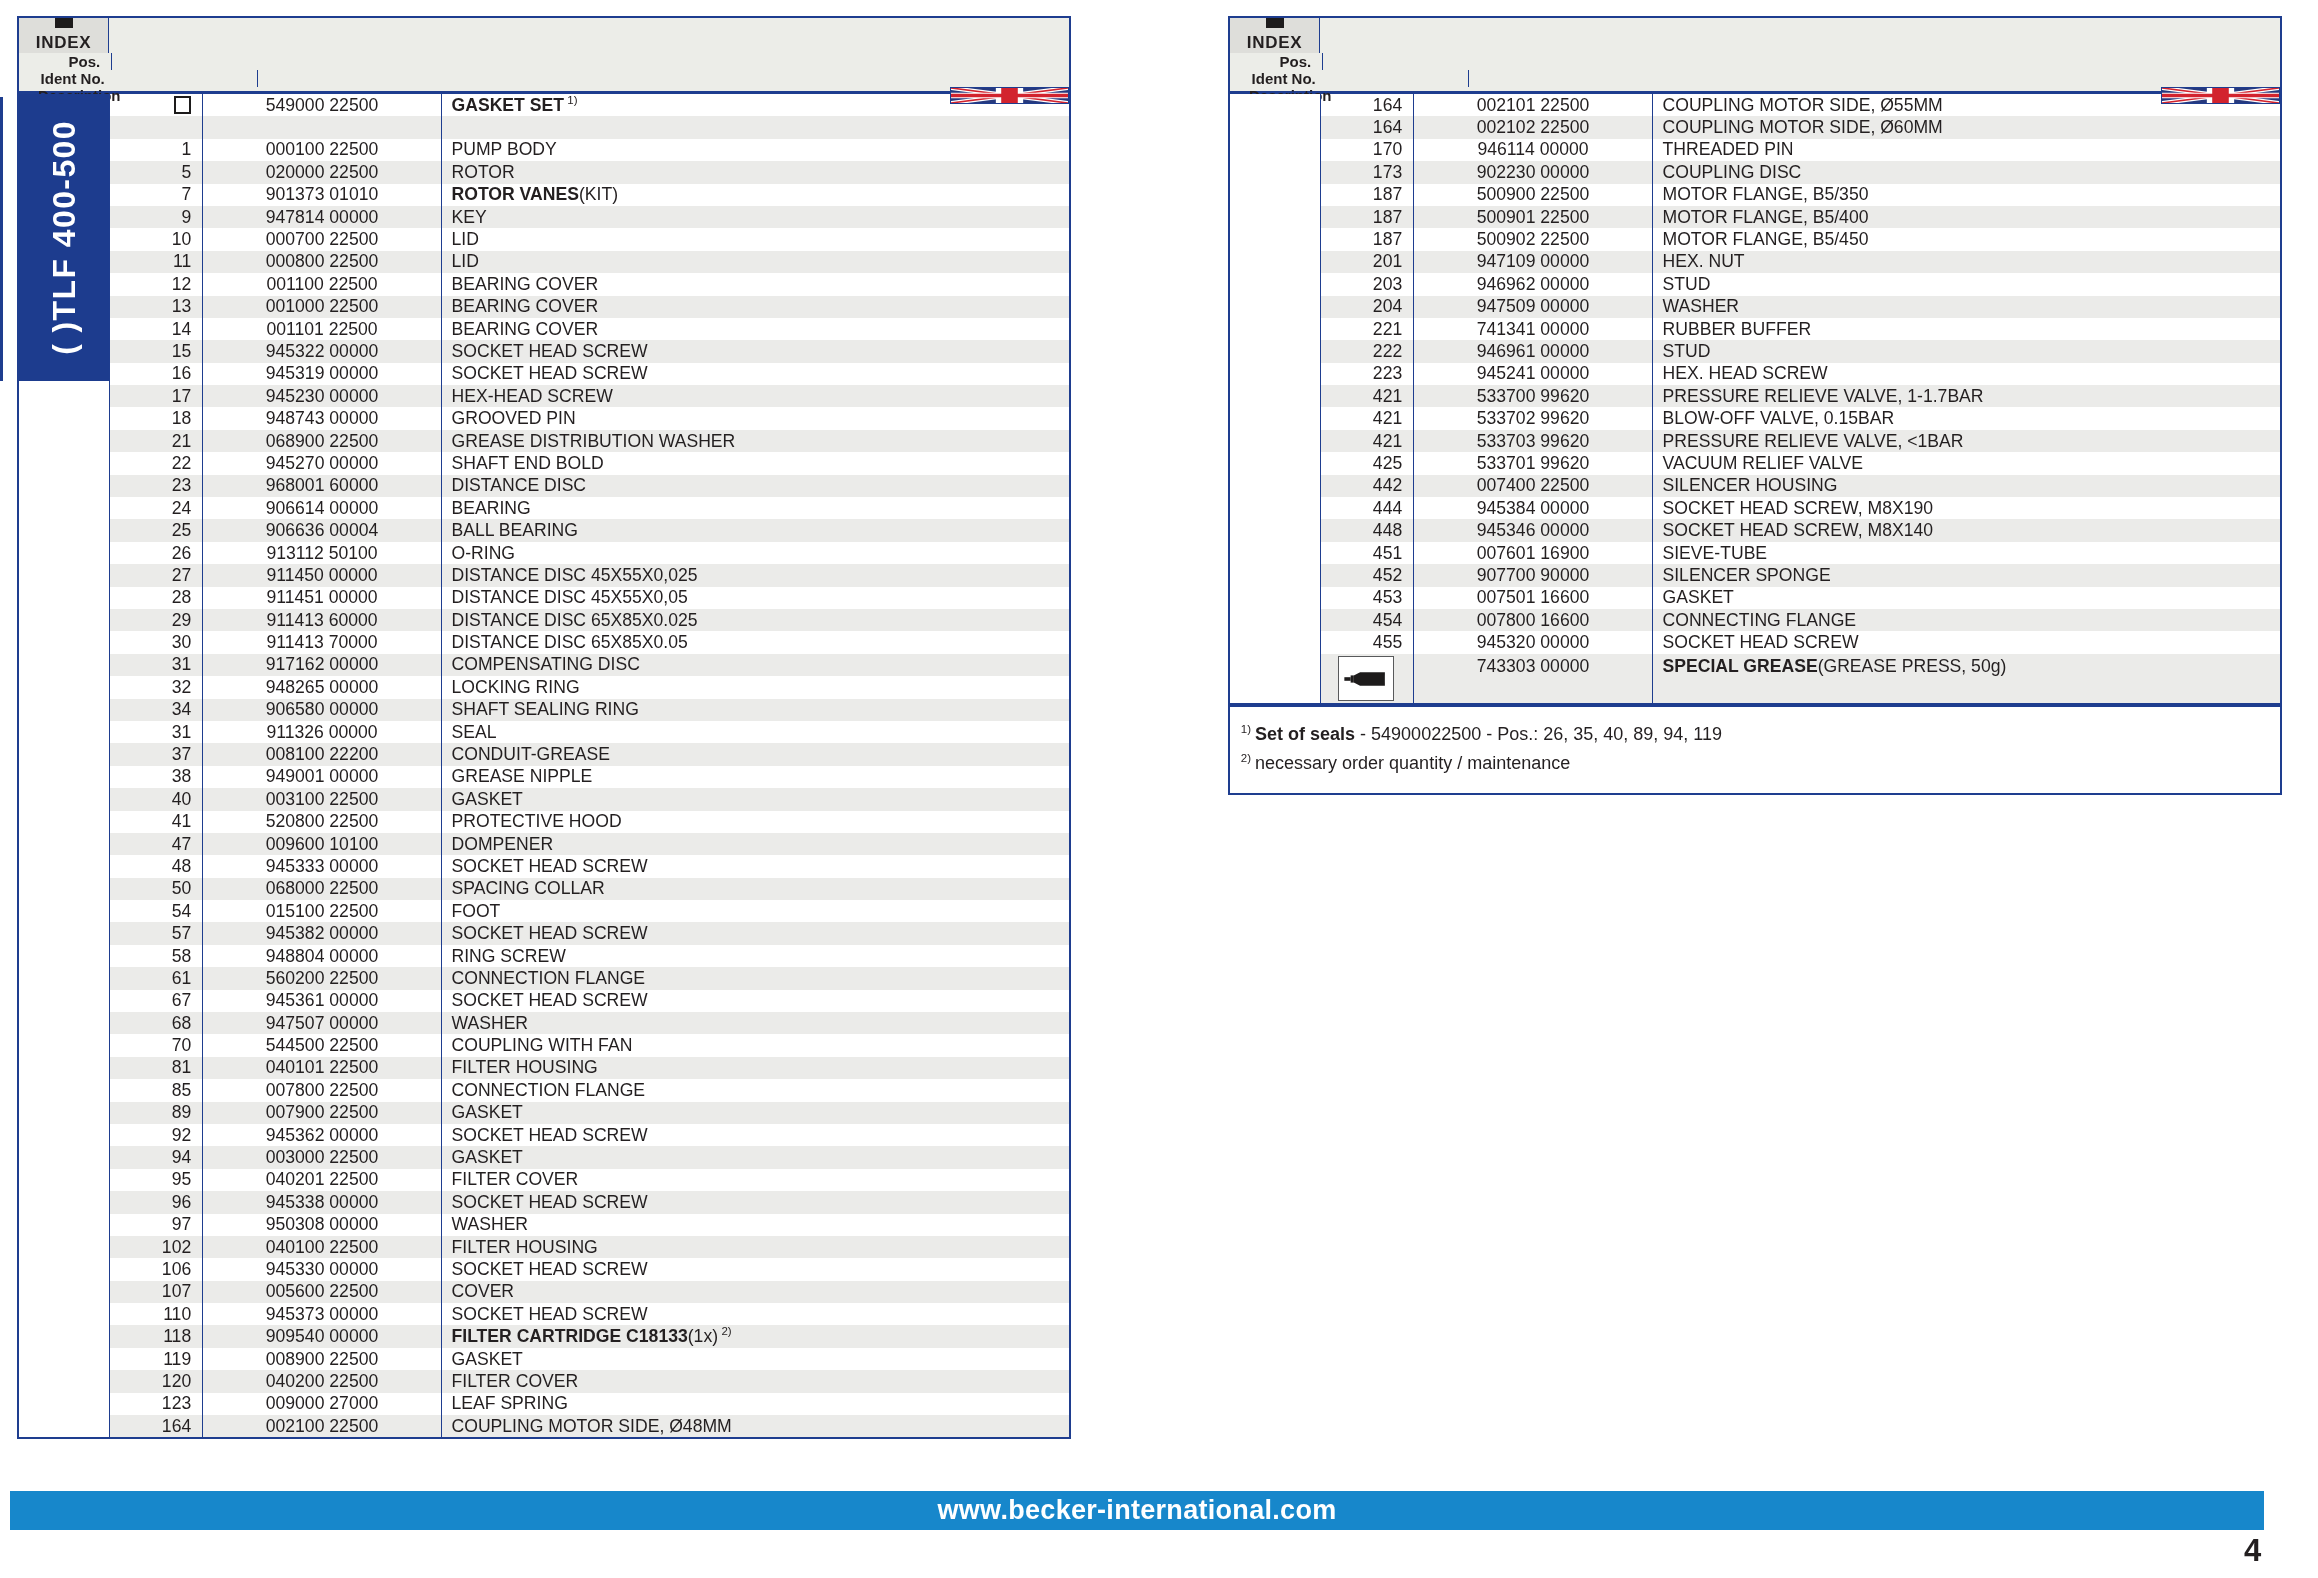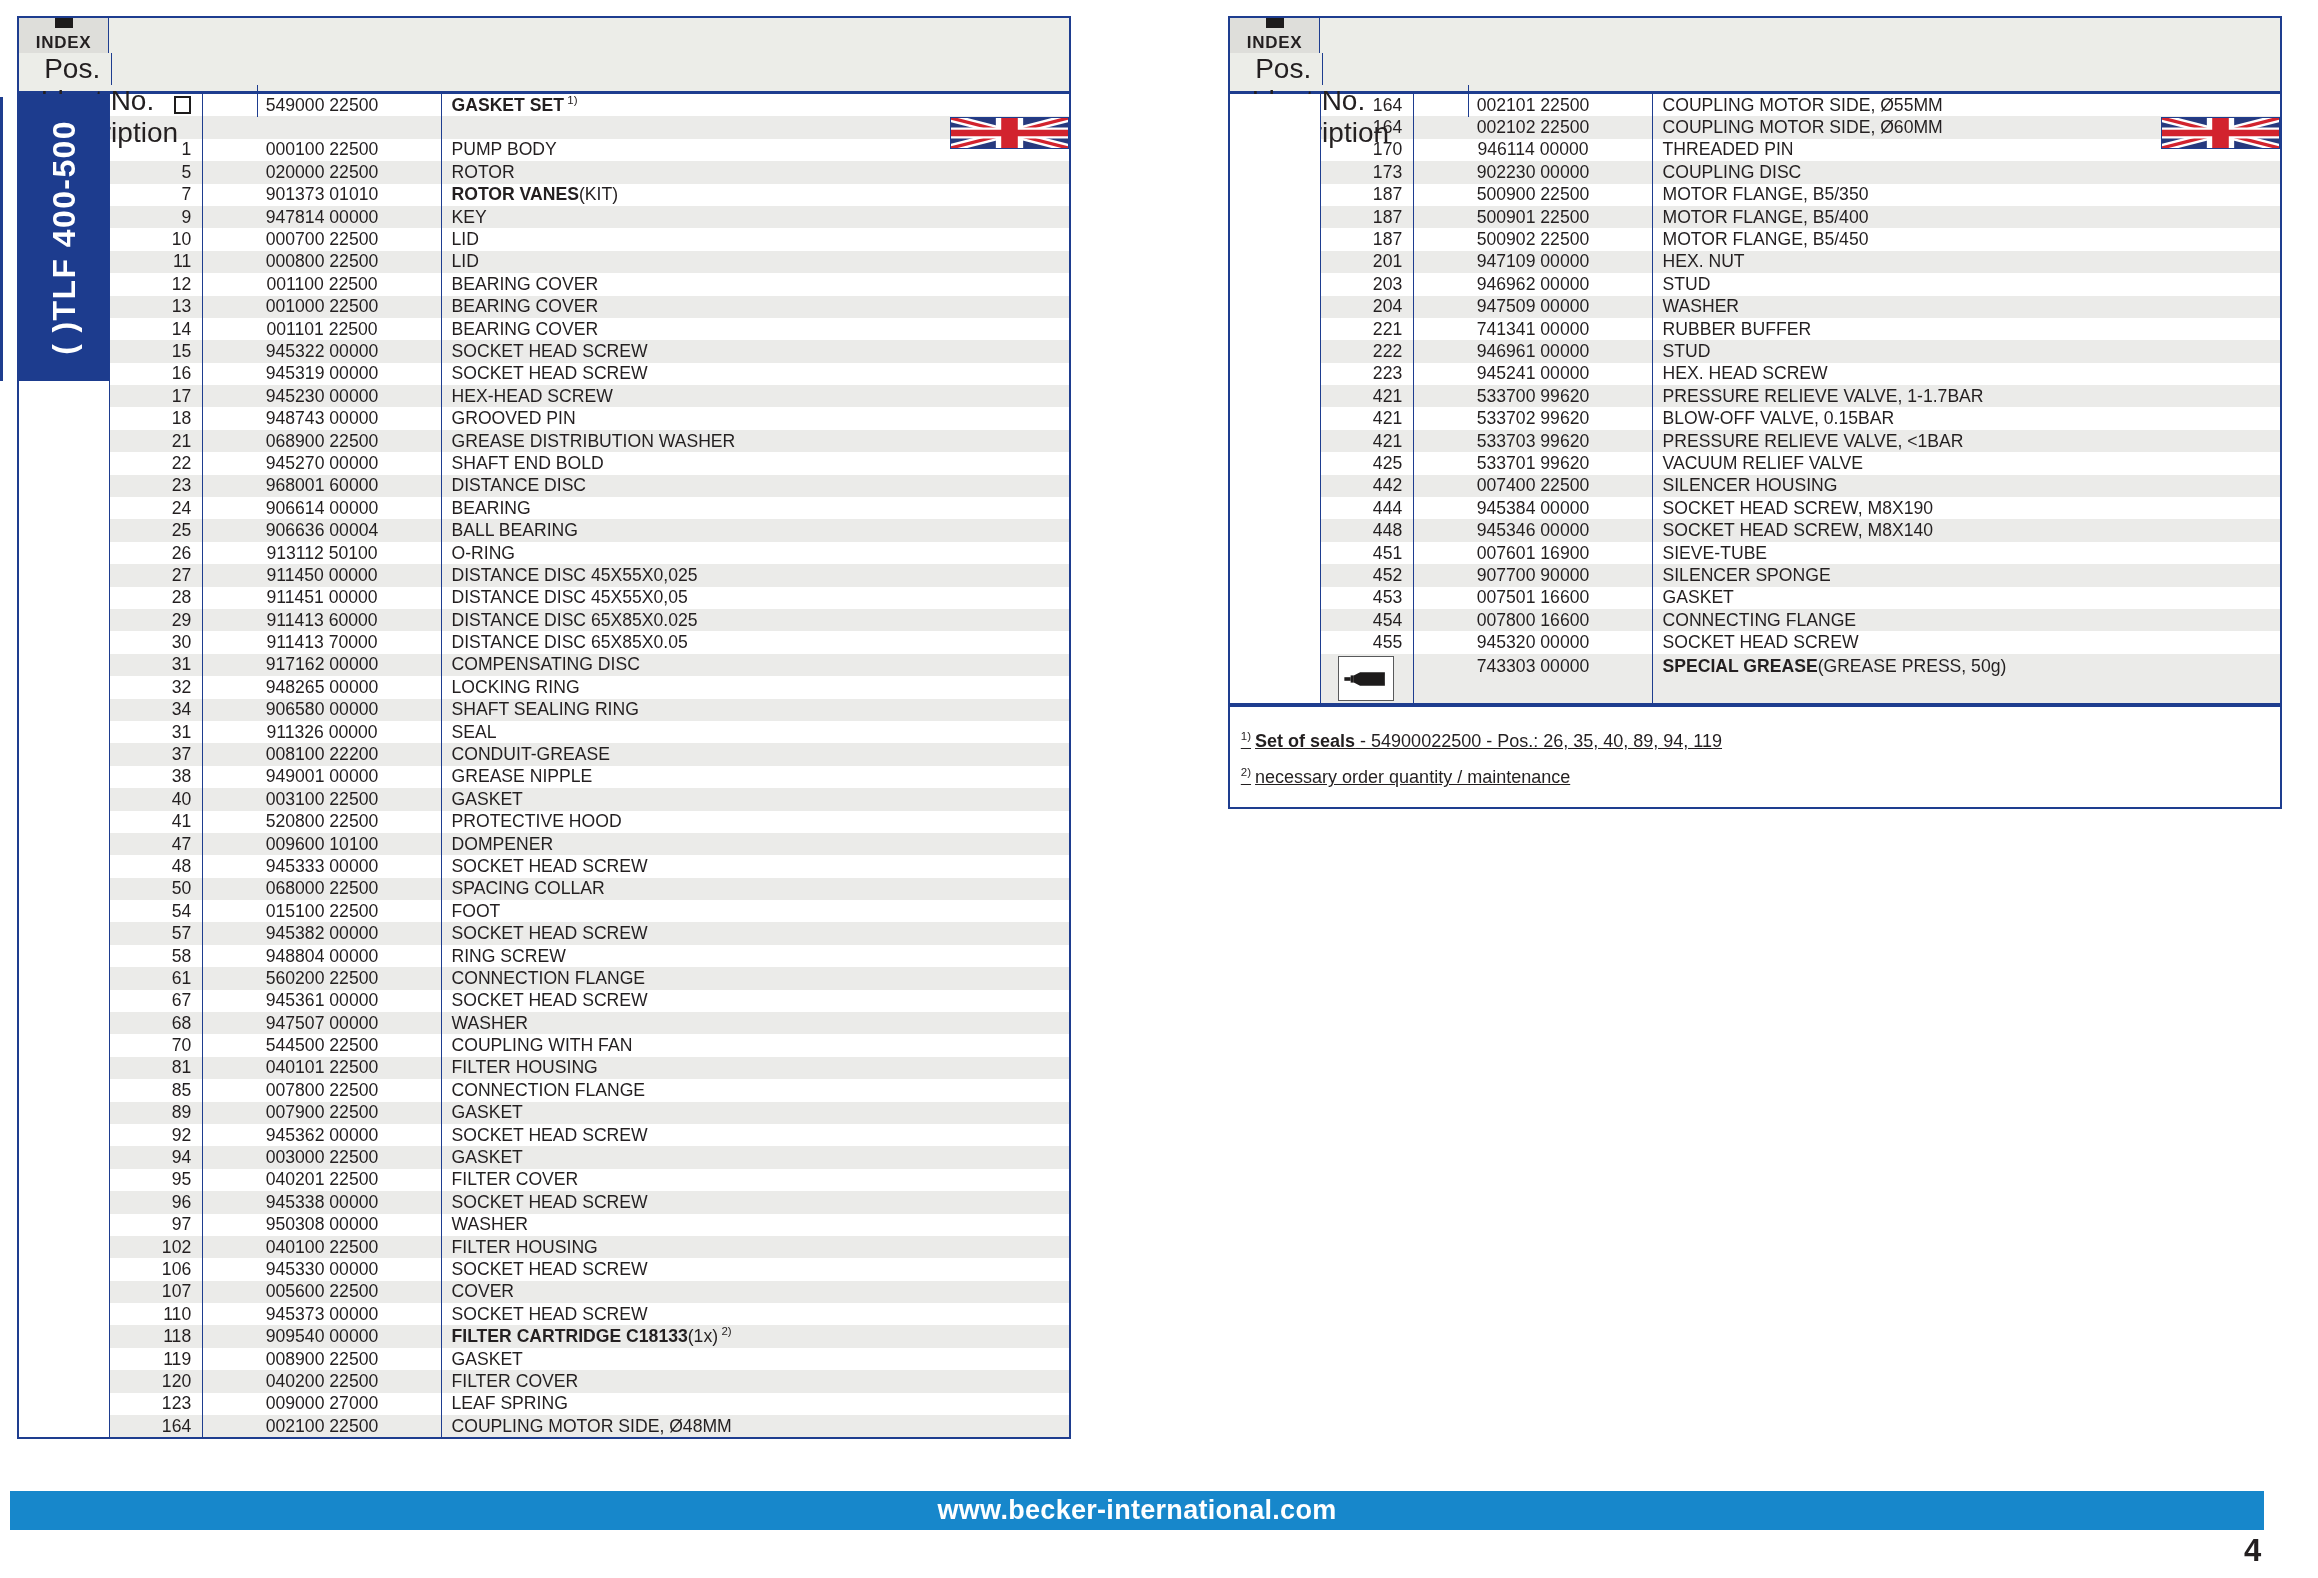--- a/index.html
+++ b/index.html
@@ -10,21 +10,21 @@
   .panel{position:absolute;top:16px;border:2.7px solid #1e3d8f;background:#ffffff;}
   #left-panel{left:17px;width:1050px;}
   #right-panel{left:1228px;width:1050px;}
 
   .phead{display:flex;height:73px;background:#ecede8;border-bottom:3.4px solid #1e3d8f;position:relative;flex-direction:column;}
   .hcell{box-sizing:border-box;border-right:1.4px solid #1e3d8f;display:flex;align-items:center;}
   .h-index{width:90px;background:#dededa;flex-direction:column;justify-content:center;gap:4.7px;}
   .h-pos{width:93px;justify-content:flex-end;padding-right:10.8px;}
   .h-ident{width:239px;padding-left:21.6px;align-items:flex-end;}
   .h-desc{flex:1;border-right:none;padding-left:19px;position:relative;}
-  .hlabel{font-weight:normal;font-size:28px;}
+  .hlabel{font-weight:bold;font-size:15px;}
   .index-label{font-weight:bold;font-size:17px;letter-spacing:0.7px;}
   .index-square{width:18px;height:10px;background:#1d1b1b;}
 
   .flag{position:absolute;top:0;right:0;width:119px;height:100%;border:1.4px solid #1e3d8f;
         box-sizing:border-box;background:#fff;}
   .flag svg{display:block;width:100%;height:100%;}
 
   .pbody{display:flex;}
   .colside{width:90px;border-right:1.4px solid #1e3d8f;position:relative;background:#fff;}
   .model-bar{position:absolute;top:0;left:0;width:100%;height:287px;background:#1d3c8e;
@@ -46,21 +46,21 @@
 
   .trow.special{height:49px;background:linear-gradient(to bottom,#ebebe9 0px,#ebebe9 23px,#ffffff 23px);}
   .trow.special .cell{align-items:flex-start;padding-top:2px;}
   .trow.special .c-pos{justify-content:center;padding-right:2.7px;}
   .grease-box{width:54px;height:43px;border:1.4px solid #58595b;background:#ffffff;
               display:flex;align-items:center;justify-content:center;margin-top:0.7px;}
   .grease-box svg{width:45px;height:20px;display:block;}
 
   .note-sep{height:4px;background:#1e3d8f;}
   .notes{padding:9.5px 13.5px 19px 10.8px;font-size:18px;background:#ffffff;}
-  .note-line{margin-top:14px;text-decoration:underline;}
+  .note-line{margin-top:7px;}
   .fsup{font-size:11.5px;vertical-align:super;margin-right:4px;}
 
   
   #edge-mark{position:absolute;left:0;top:97px;width:2.7px;height:284px;background:#1e3d8f;}
   #footer-bar{position:absolute;left:10px;top:1491px;width:2254px;height:39px;background:#1787cb;
               display:flex;align-items:center;justify-content:center;}
   #footer-url{color:#ffffff;font-weight:bold;font-size:27px;letter-spacing:0.3px;}
   #page-number{position:absolute;left:2244px;top:1533px;font-weight:bold;font-size:31px;}
 </style>
 </head>

